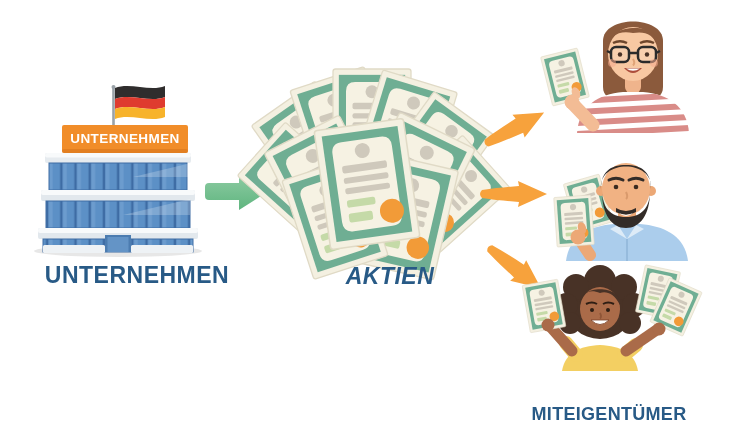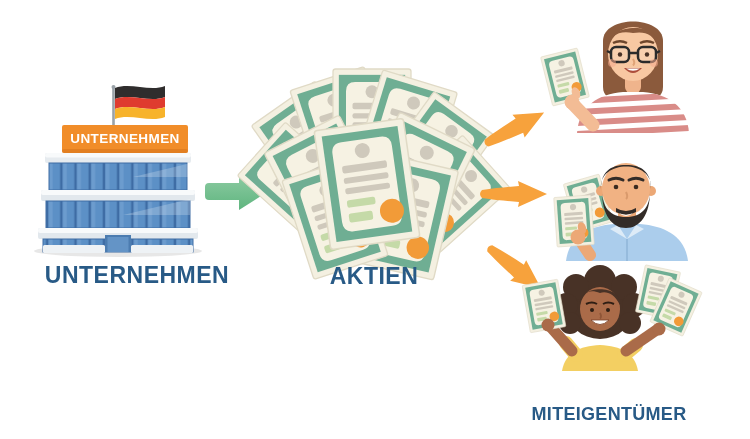--- a/index.html
+++ b/index.html
@@ -8,21 +8,21 @@
     position:relative;width:750px;height:439px;background:#ffffff;
     overflow:hidden;font-family:"Liberation Sans",sans-serif;margin:1px auto;
   }
   .abs{position:absolute;}
   svg{display:block;overflow:visible;}
   .node-label{
     position:absolute;text-align:center;font-weight:bold;
     color:var(--label-blue,#285A86);letter-spacing:0.5px;white-space:nowrap;
   }
   .label-company{left:37px;top:261px;width:200px;font-size:23px;}
-  .label-shares{left:274px;top:262px;width:200px;font-size:23px;}
+  .label-shares{left:290px;top:262px;width:200px;font-size:23px;font-style:italic;}
   .label-shareholders{left:511px;top:374px;width:200px;font-size:22px;}
   .label-shareholders-sub{left:509px;top:403px;width:200px;font-size:18px;letter-spacing:0.3px;text-align:center;}
   .sign-label{
     position:absolute;left:62px;top:130px;width:126px;text-align:center;
     color:#ffffff;font-weight:bold;font-size:13.5px;letter-spacing:0.4px;white-space:nowrap;
   }
 </style>
 </head>
 <body>
 

